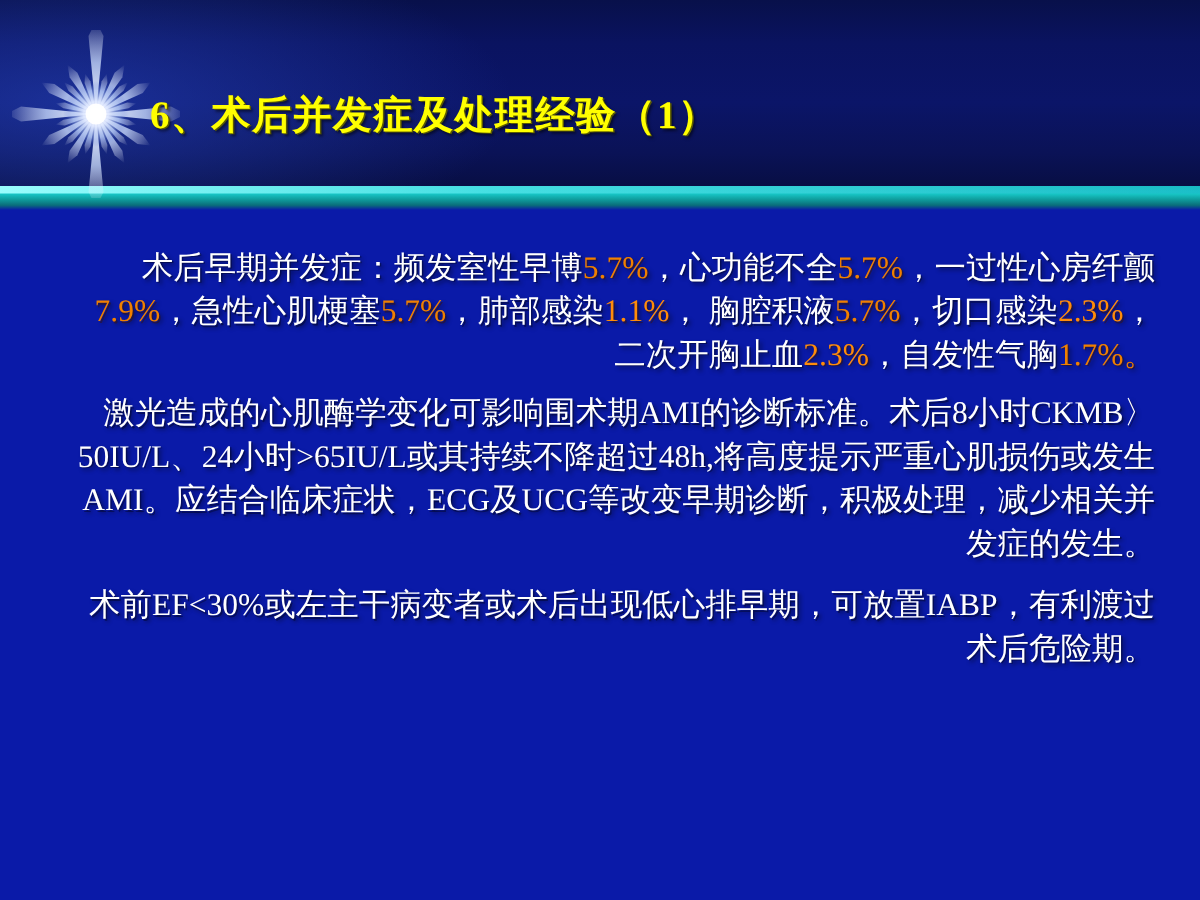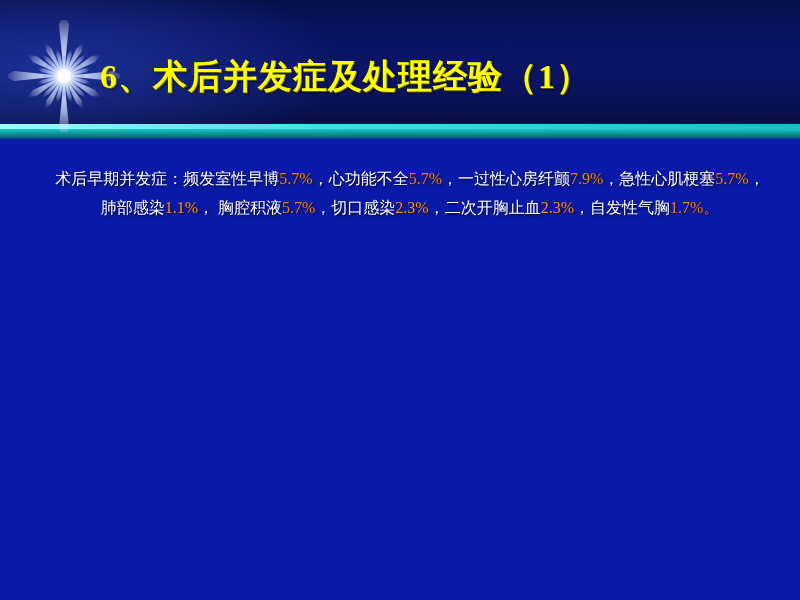--- a/index.html
+++ b/index.html
@@ -58,43 +58,43 @@
     height: 112px;
     pointer-events: none;
   }
 
   
   .title-text {
     position: absolute;
     left: 100px;
     top: 57px;
     width: 640px;
-    font-size: 34px;
+    font-size: 26px;
     line-height: 40px;
     font-weight: bold;
     color: #ffff00;
     letter-spacing: 1px;
     white-space: nowrap;
     text-shadow:
       1px 1px 0 #5a5a00,
       2px 2px 2px rgba(0,0,0,0.55);
   }
 
   
   .body-area {
     position: absolute;
     left: 50px;
     top: 164px;
     width: 720px;
   }
   .para {
-    font-size: 16px;
+    font-size: 21px;
     line-height: 29px;
     color: #ffffff;
-    text-align: center;
+    text-align: right;
     margin: 0 0 4px 0;
     text-shadow:
       1px 1px 0 rgba(0,0,0,0.35),
       2px 2px 3px rgba(0,0,0,0.45);
   }
   .para.p1 { margin-bottom: 10px; }
   .para.p2 { margin-bottom: 12px; }
   .para.p3 { margin-bottom: 12px; }
   .para.p4 { margin-bottom: 0; }
 
@@ -205,15 +205,17 @@
       </g>
       <circle cx="0" cy="0" r="22" fill="url(#coreGlow)"></circle>
       <circle cx="0" cy="0" r="7" fill="#ffffff" opacity="0.95"></circle>
     </g>
   </svg>
 
   <div class="title-text">6、术后并发症及处理经验（1）</div>
 
   <div class="body-area">
     <p class="para p1"><span>术后早期并发症：频发室性早博</span><span class="pct">5.7%</span><span>，心功能不全</span><span class="pct">5.7%</span><span>，一过性心房纤颤</span><span class="pct">7.9%</span><span>，急性心肌梗塞</span><span class="pct">5.7%</span><span>，肺部感染</span><span class="pct warm">1.1%</span><span>， 胸腔积液</span><span class="pct">5.7%</span><span>，切口感染</span><span class="pct warm">2.3%</span><span>，二次开胸止血</span><span class="pct warm">2.3%</span><span>，自发性气胸</span><span class="pct">1.7%</span><span class="pct">。</span></p>
+    <p class="para p2"><span>激光造成的心肌酶学变化可影响围术期AMI的诊断标准。术后8小时CKMB〉50IU/L、24小时&gt;65IU/L或其持续不降超过48h,将高度提示严重心肌损伤或发生AMI。应结合临床症状，ECG及UCG等改变早期诊断，积极处理，减少相关并发症的发生。</span></p>
+    <p class="para p3"><span>术前EF&lt;30%或左主干病变者或术后出现低心排早期，可放置IABP，有利渡过术后危险期。</span></p>
   </div>
 
 </div>
 
 </body></html>

